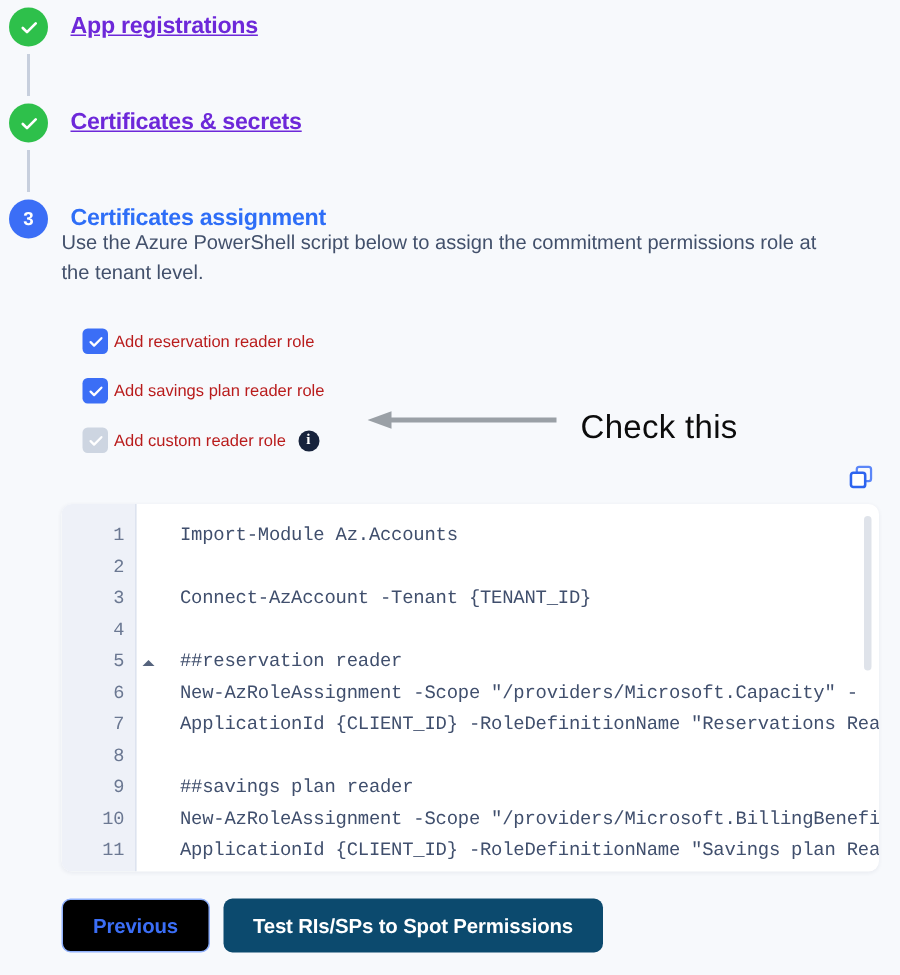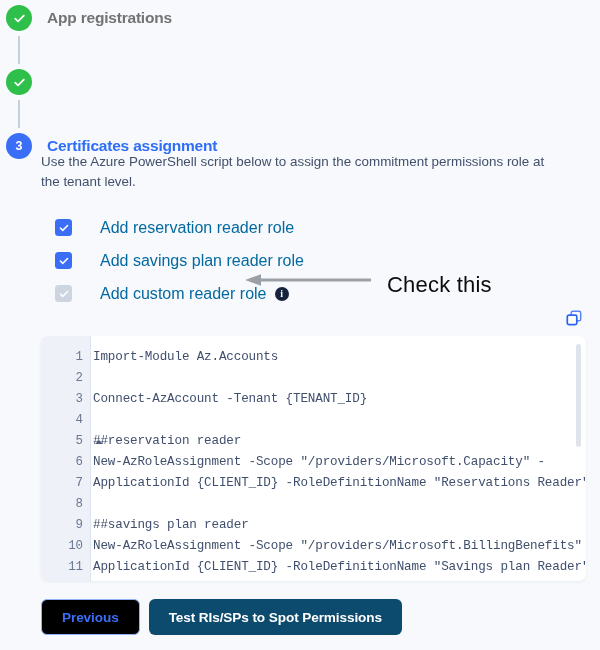--- a/index.html
+++ b/index.html
@@ -57,21 +57,21 @@
     line-height: 1;
     letter-spacing: 0;
   }
 
   .step-label {
     margin-left: 15px;
     font-size: 15.5px;
     font-weight: 700;
     letter-spacing: -0.2px;
   }
-  .step-label.done { color: #737373; }
+  .step-label.done { color: #6d28d9; text-decoration: underline; }
   .step-label.current { color: #2e6ef7; }
 
   .connector {
     width: 1.5px;
     height: 28px;
     background: #c7cfdd;
     margin-left: 18.2px;
   }
 
   
@@ -107,23 +107,23 @@
     display: flex;
     align-items: center;
     justify-content: center;
   }
   .cbox.on  { background: #3b6ef6; }
   .cbox.off { background: #cdd5e1; }
 
   .cbox svg { width: 12px; height: 12px; display: block; }
 
   .check-text {
-    margin-left: 28px;
-    font-size: 16px;
-    color: #0369a1;
+    margin-left: 4px;
+    font-size: 11px;
+    color: #b91c1c;
     letter-spacing: 0.01px;
   }
 
   .info-icon {
     margin-left: 8px;
     width: 14px;
     height: 14px;
     border-radius: 50%;
     background: #17233c;
     color: #fff;
@@ -208,21 +208,21 @@
     transform: translateY(-50%);
     width: 0; height: 0;
     border-left: 4px solid transparent;
     border-right: 4px solid transparent;
     border-bottom: 4.5px solid #55637d;
   }
 
   .code-area {
     flex: 1;
     padding-top: 11px;
-    padding-left: 2px;
+    padding-left: 29px;
     position: relative;
     overflow: hidden;
   }
 
   .code-line {
     height: 21px;
     line-height: 21px;
     font-family: "Liberation Mono", monospace;
     font-size: 12.6px;
     color: #404f6d;
@@ -297,20 +297,21 @@
   </div>
 
   <div class="connector"></div>
 
   <div class="step">
     <div class="step-badge done">
       <svg class="check-svg" viewBox="0 0 16 16">
         <path d="M3.4 8.2 L6.4 11.1 L12.6 4.9" fill="none" stroke="#ffffff" stroke-width="1.9" stroke-linecap="round" stroke-linejoin="round"></path>
       </svg>
     </div>
+    <div class="step-label done">Certificates &amp; secrets</div>
   </div>
 
   <div class="connector"></div>
 
   <div class="step">
     <div class="step-badge current">
       <span class="num">3</span>
     </div>
     <div class="step-label current">Certificates assignment</div>
   </div>

